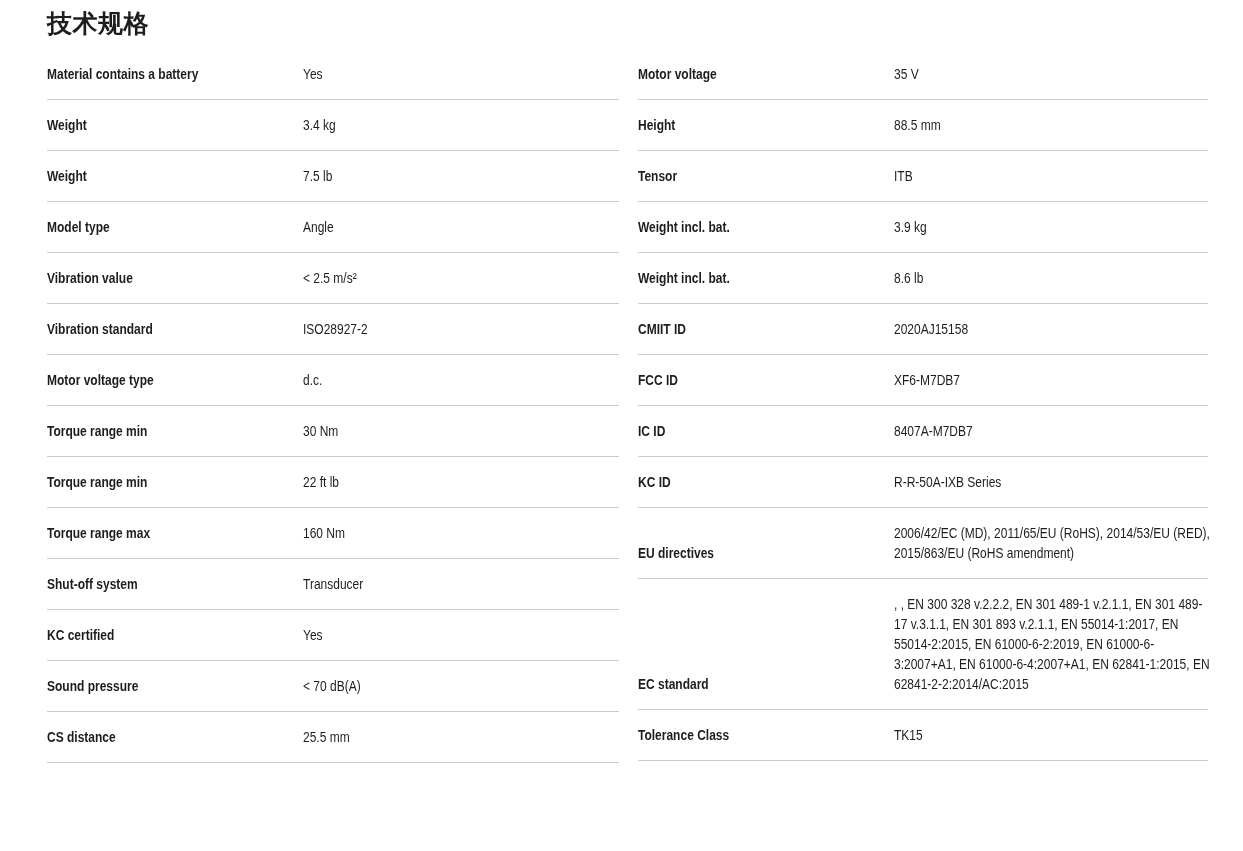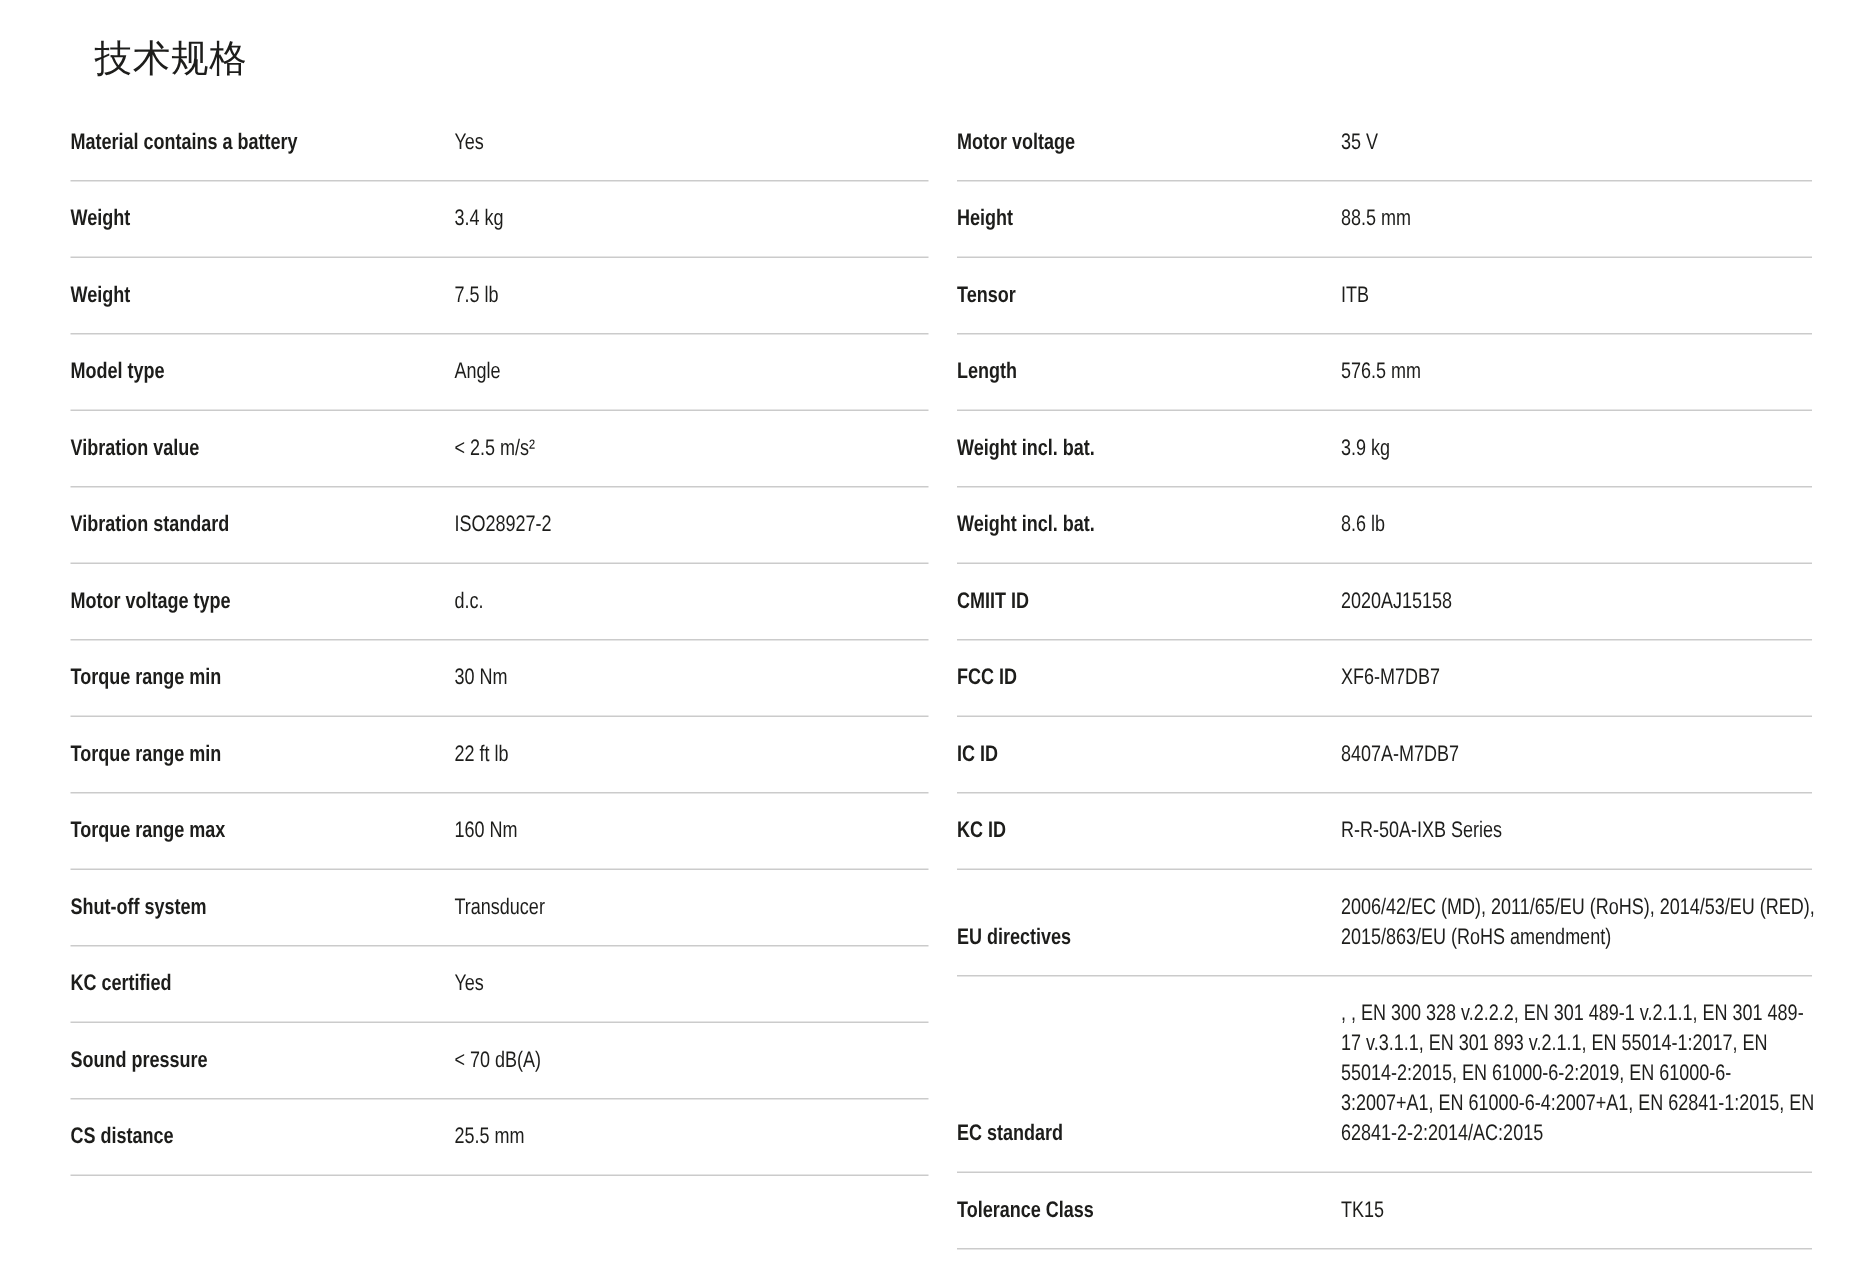--- a/index.html
+++ b/index.html
@@ -11,24 +11,24 @@
     width: 1243px;
     height: 851px;
     overflow: hidden;
     color: #1d1d1b;
     font-family: "Liberation Sans", "DejaVu Sans", sans-serif;
   }
   .page {
     padding: 8px 35px 0 47px;
   }
   .title {
-    margin: 16px;
+    margin: 0;
     font-size: 25px;
     line-height: 30px;
-    font-weight: 400;
+    font-weight: 700;
     letter-spacing: 0.5px;
     color: #1d1d1b;
   }
   .spec-table {
     margin-top: 11px;
     display: grid;
     grid-template-columns: 572px 570px;
     column-gap: 19px;
     align-items: start;
   }
@@ -169,26 +169,20 @@
           </div>
         </div>
         <div class="spec-row">
           <div class="spec-pair">
             <span class="spec-label">Tensor</span>
             <span class="spec-value">ITB</span>
           </div>
         </div>
         <div class="spec-row">
           <div class="spec-pair">
-            <span class="spec-label">Length</span>
-            <span class="spec-value">576.5 mm</span>
-          </div>
-        </div>
-        <div class="spec-row">
-          <div class="spec-pair">
             <span class="spec-label">Weight incl. bat.</span>
             <span class="spec-value">3.9 kg</span>
           </div>
         </div>
         <div class="spec-row">
           <div class="spec-pair">
             <span class="spec-label">Weight incl. bat.</span>
             <span class="spec-value">8.6 lb</span>
           </div>
         </div>

